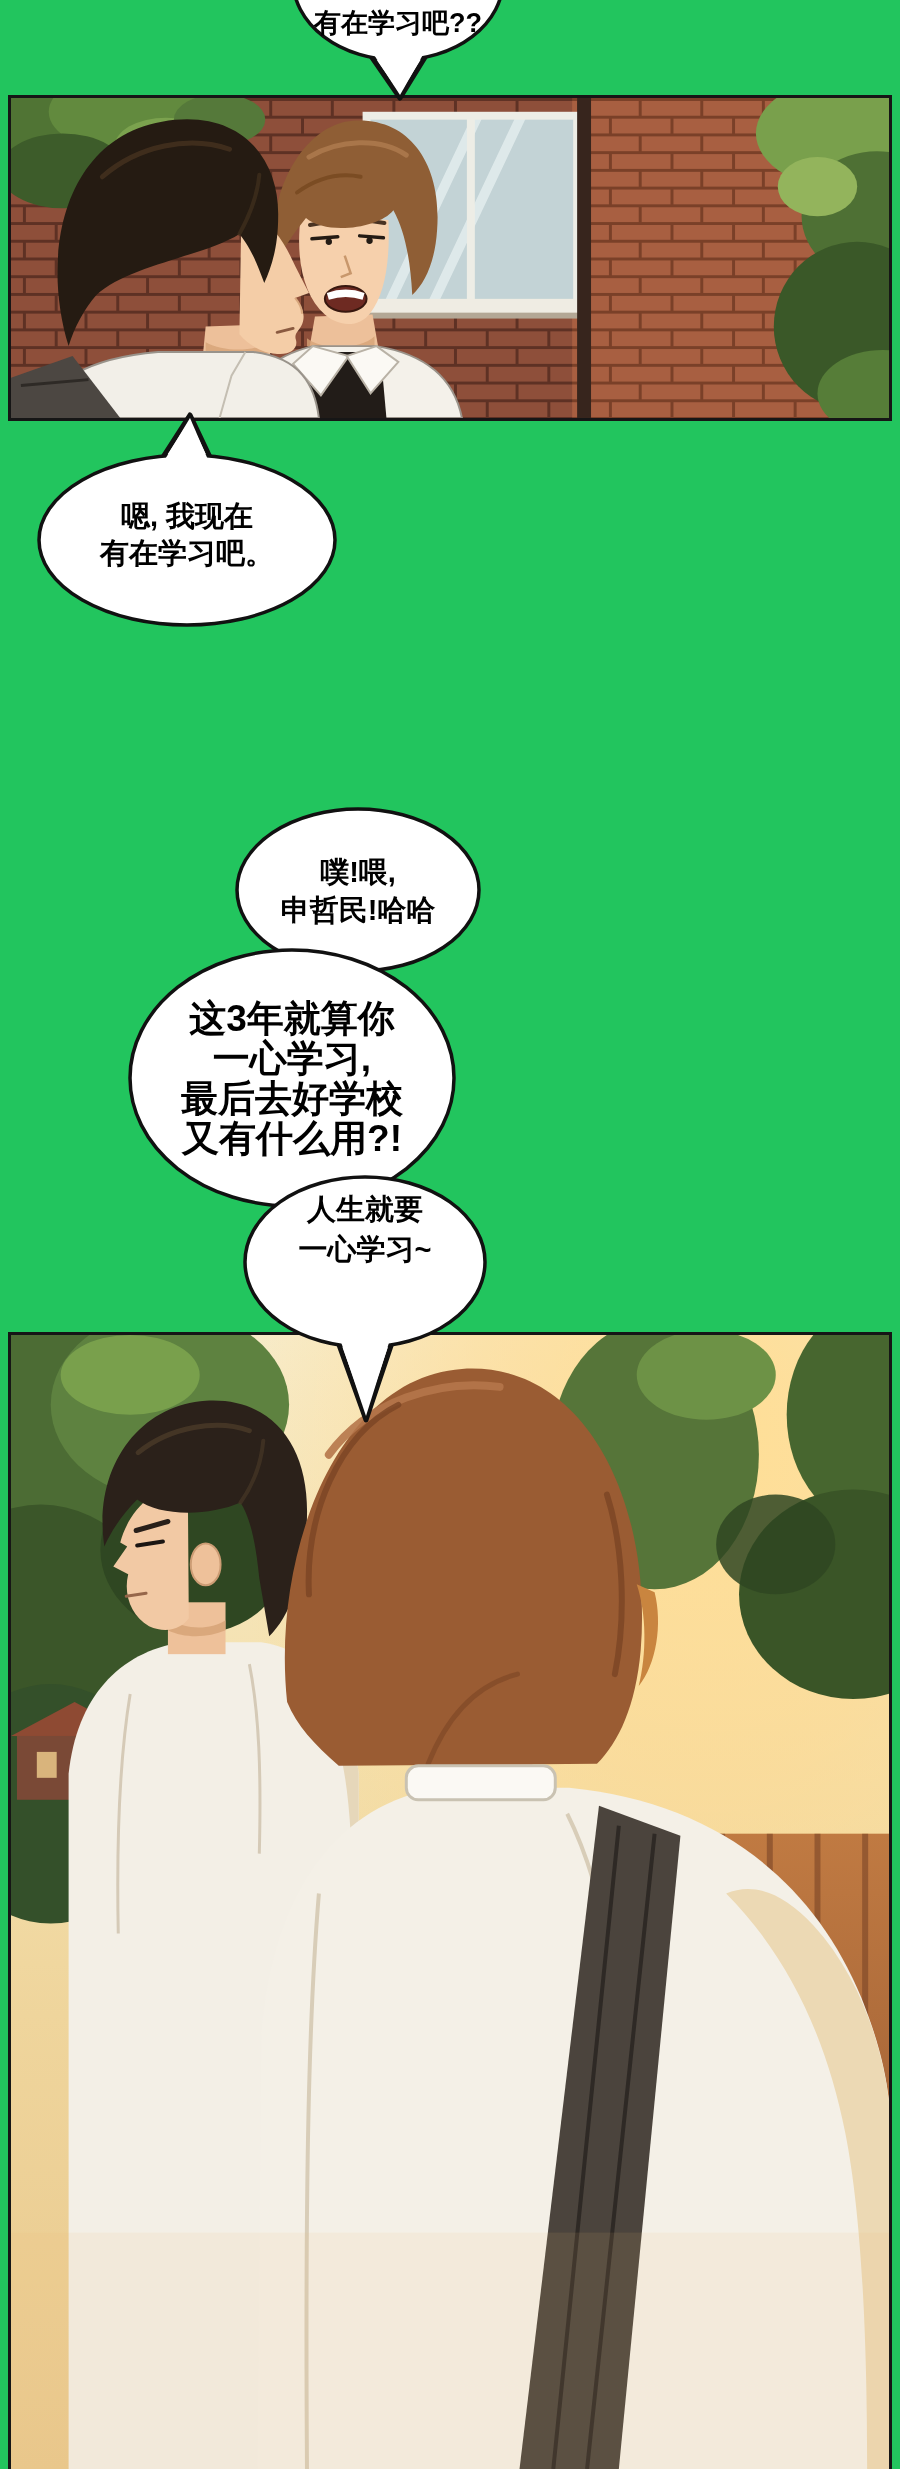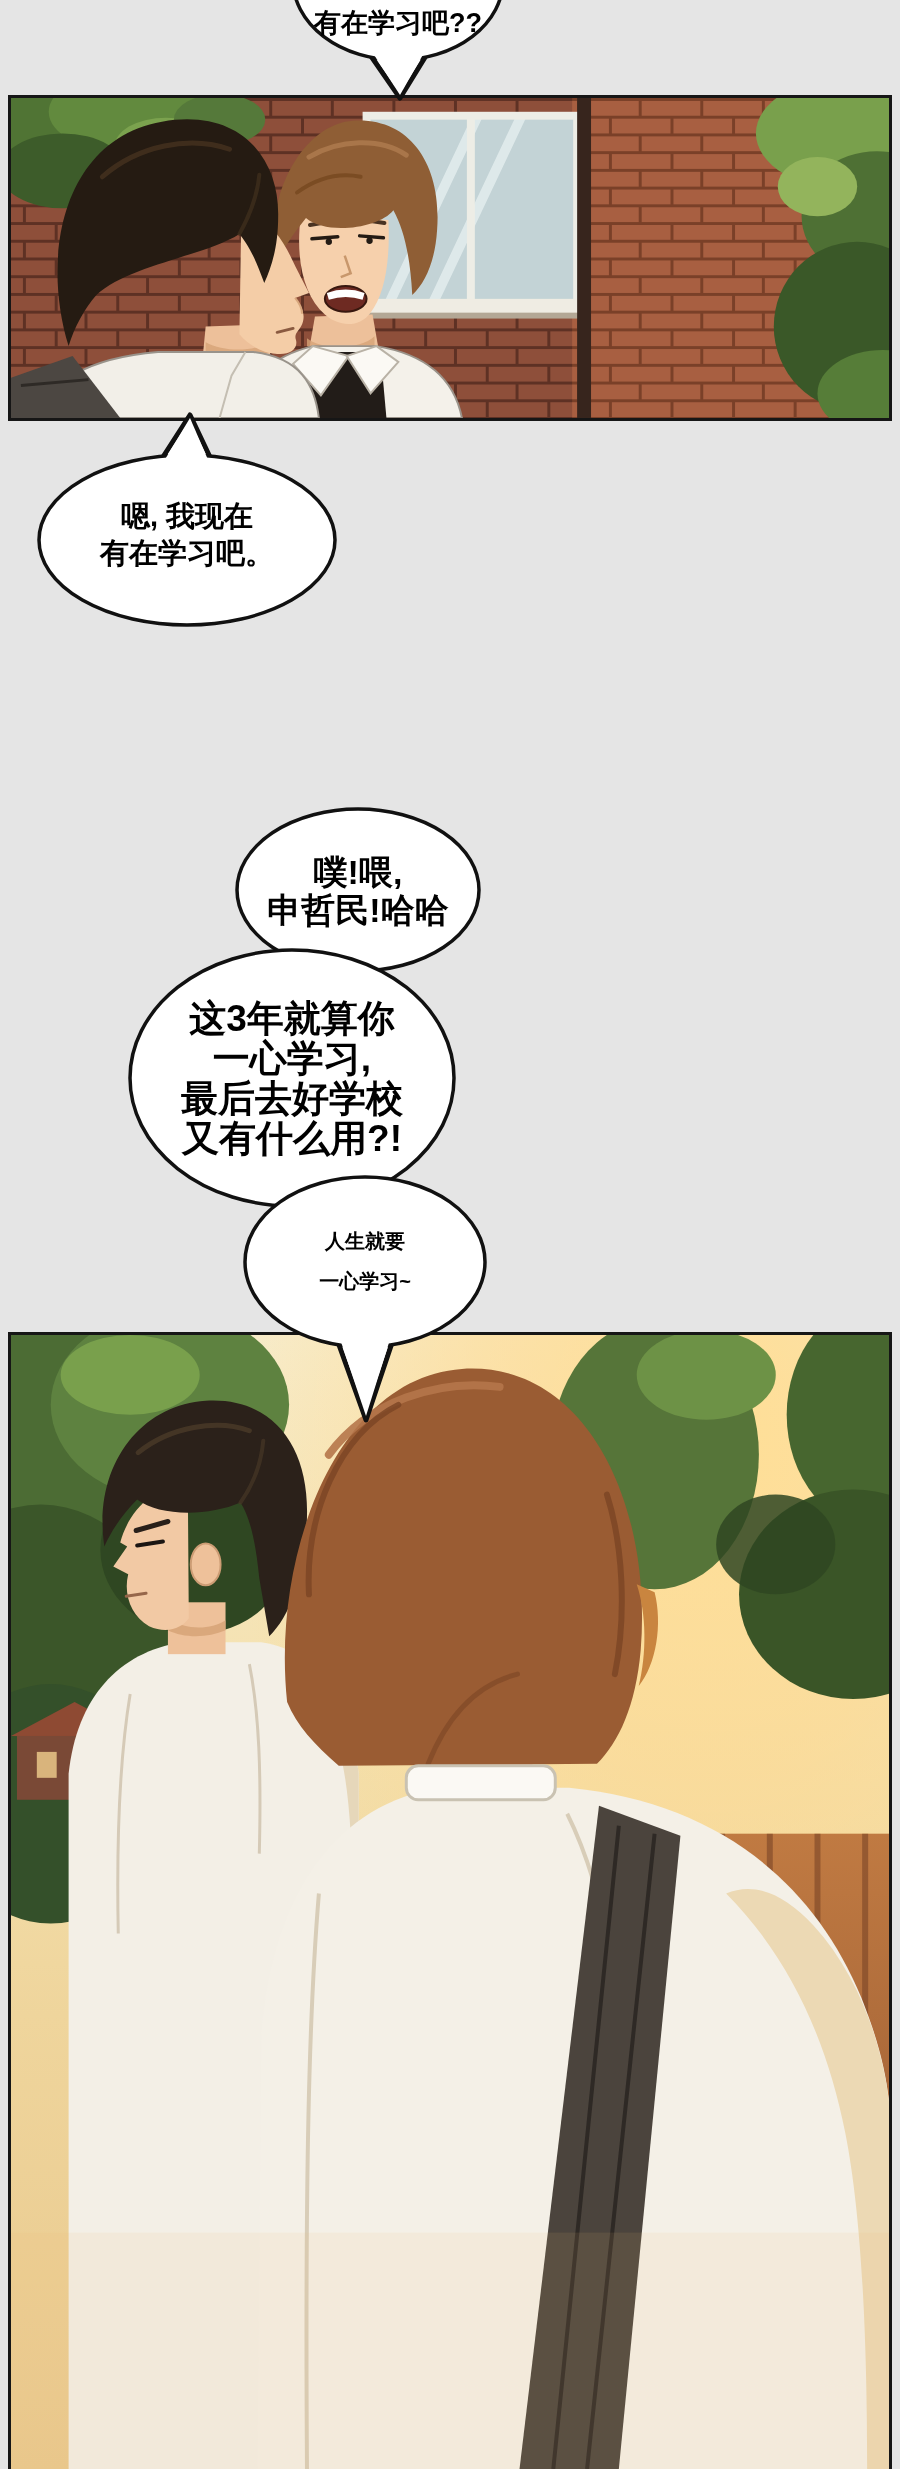--- a/index.html
+++ b/index.html
@@ -1,31 +1,31 @@
 <!DOCTYPE html>
 <html><head>
 <meta charset="utf-8">
 <style>
   *{margin:0;padding:0;box-sizing:border-box}
   html,body{background:#ffffff}
-  .page{position:relative;width:900px;height:2469px;margin:0 auto;background:#e5e5e5;overflow:hidden;
+  .page{position:relative;width:900px;height:2469px;margin:0 auto;background:#22c55e;overflow:hidden;
         font-family:"Liberation Sans","DejaVu Sans",sans-serif}
   .panel{position:absolute;left:8px;width:884px;border:3px solid #161616;background:#d8d0c4;z-index:1}
   .panel-1{top:95px;height:326px}
   .panel-2{top:1332px;height:1140px}
   .panel svg{position:absolute;inset:0;width:100%;height:100%;display:block}
   .overlay{position:absolute;left:0;top:0;width:900px;height:2469px;z-index:5;pointer-events:none}
   .btxt{position:absolute;z-index:6;pointer-events:none;display:flex;flex-direction:column;
         justify-content:center;align-items:center;text-align:center;font-weight:700;color:#000}
   .btxt div{white-space:nowrap}
   .t-top{left:298px;top:0px;width:200px;height:46px;font-size:27px;line-height:34px}
   .t-reply{left:37px;top:487px;width:300px;height:95px;font-size:29px;line-height:37px}
-  .t-laugh{left:238px;top:845px;width:240px;height:92px;font-size:34px;line-height:38px}
+  .t-laugh{left:238px;top:845px;width:240px;height:92px;font-size:29px;line-height:38px}
   .t-argument{left:130px;top:995px;width:324px;height:168px;font-size:37px;line-height:40px}
-  .t-life{left:245px;top:1216px;width:240px;height:90px;font-size:20px;line-height:40px}
+  .t-life{left:245px;top:1184px;width:240px;height:90px;font-size:29px;line-height:40px}
 </style>
 </head>
 <body>
 
 <div class="page">
 
   <div class="panel panel-1" aria-label="Two schoolboys by a brick wall with a window and green foliage; the brown-haired boy is talking">
     <svg viewBox="0 0 884 325" preserveAspectRatio="none">
       <defs>
         <pattern id="p1bL" width="62" height="36" patternUnits="userSpaceOnUse">

